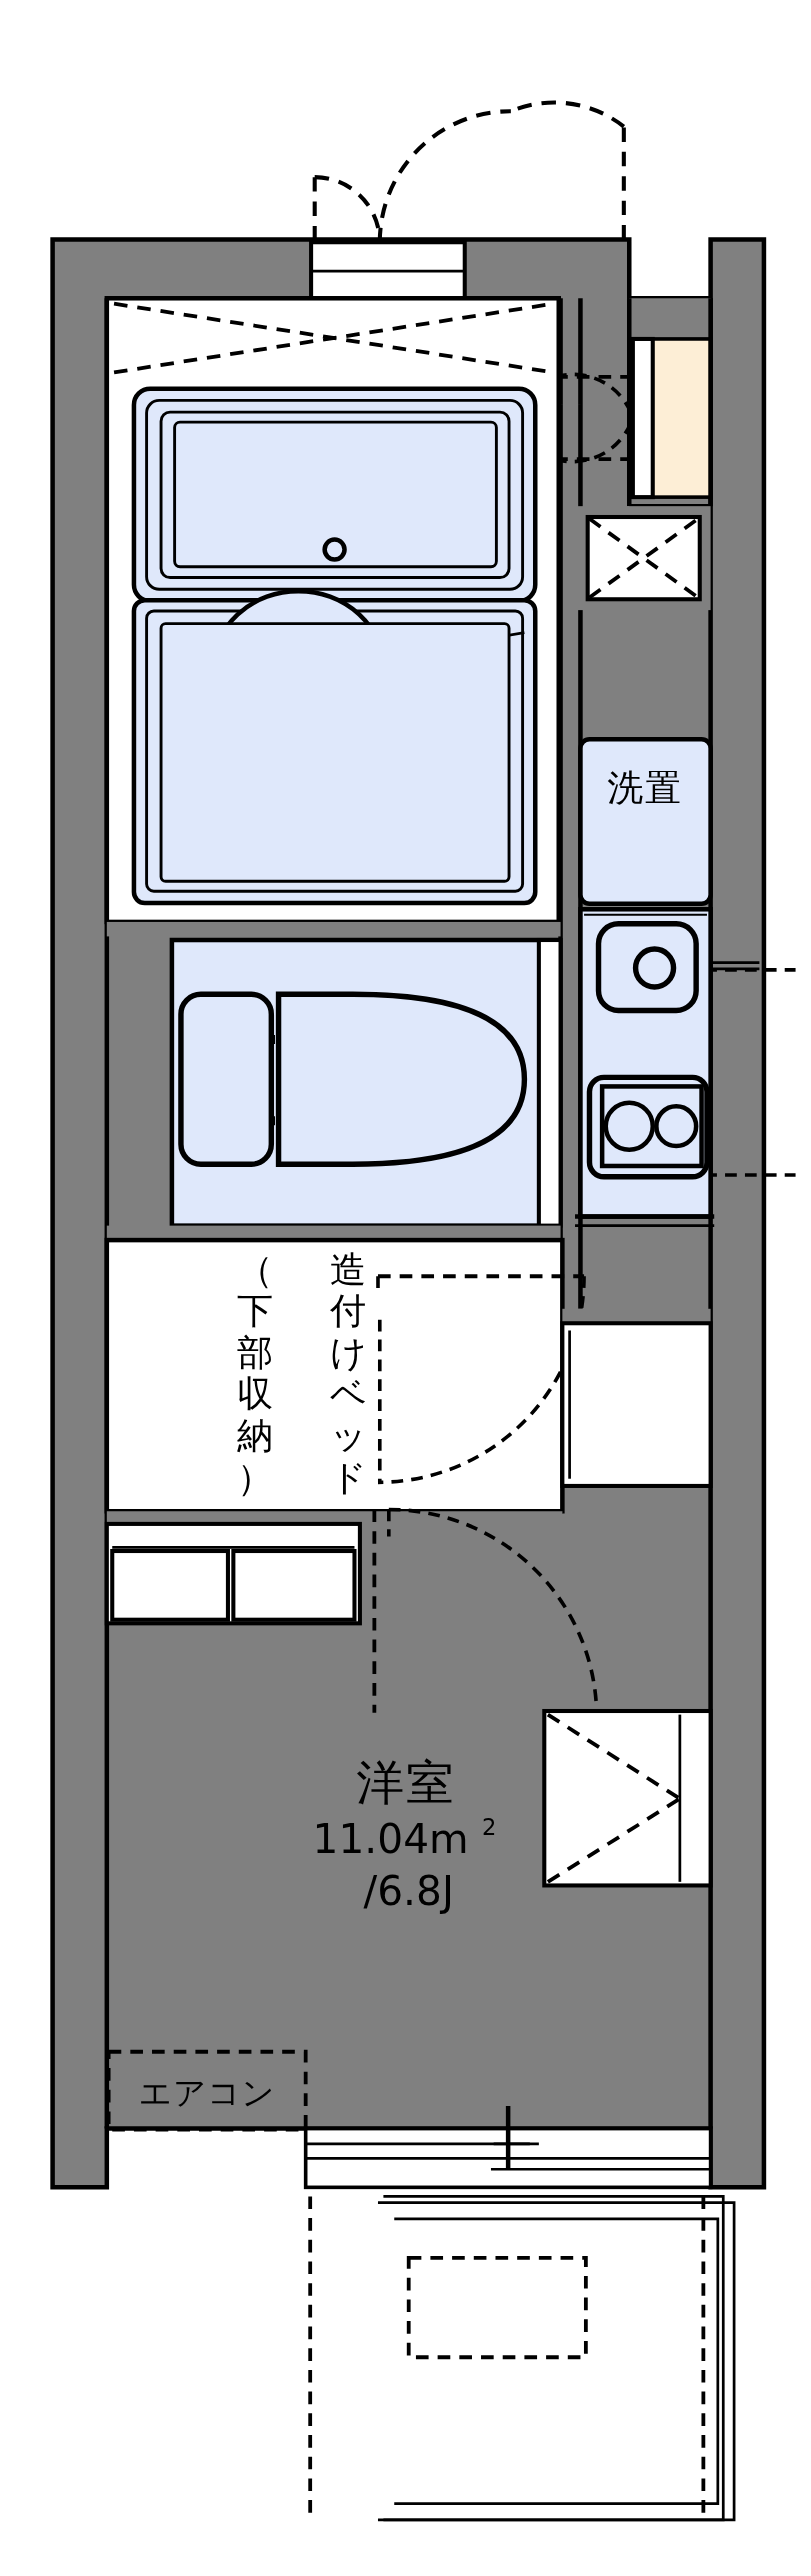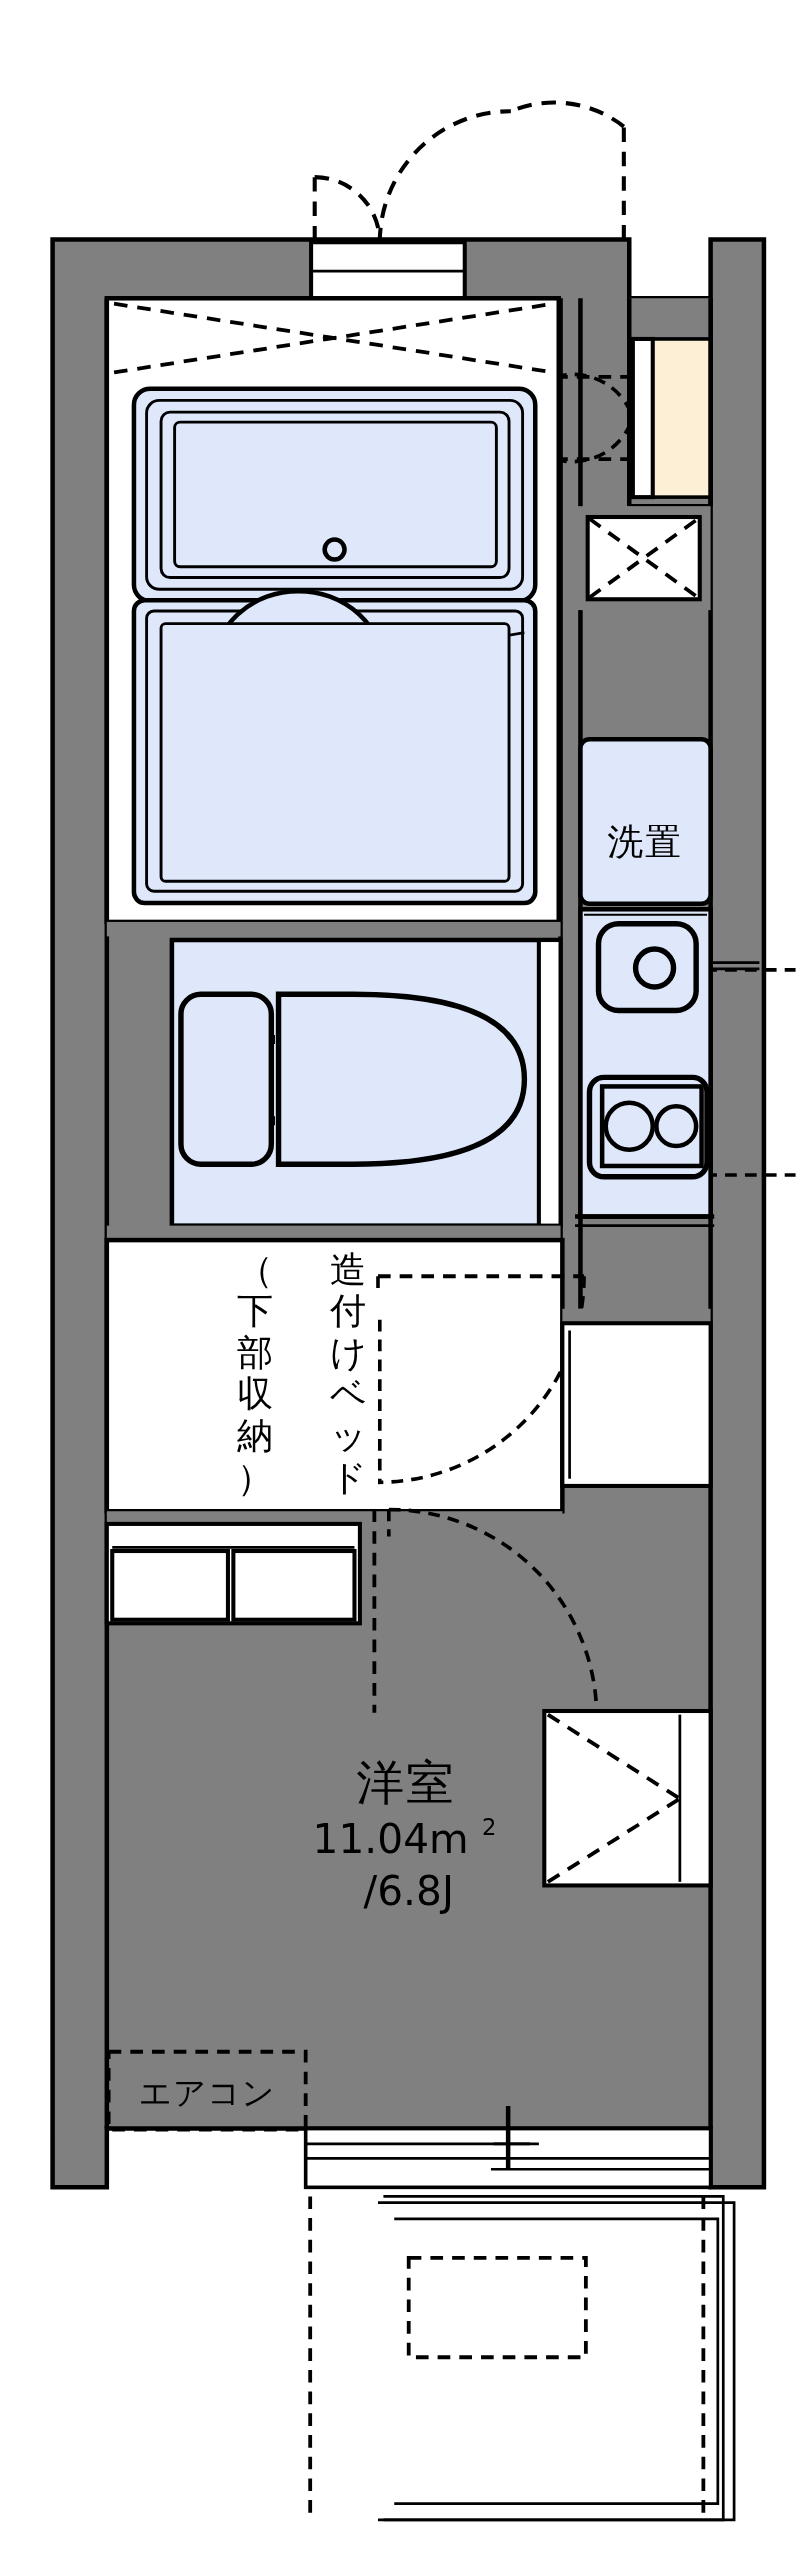--- a/index.html
+++ b/index.html
@@ -255,18 +255,18 @@
     <rect class="dash-box" x="452" y="2498" width="196" height="110"></rect>
   </g>
 
   <g>
     <path class="thin" d="M 786,1065 L 840,1065"></path>
     <path class="thin" d="M 786,1072 L 840,1072"></path>
   </g>
 
 </svg>
 
-<div style="position:absolute;left:580px;top:818px;width:130px;text-align:center;
+<div style="position:absolute;left:580px;top:764px;width:130px;text-align:center;
             font-family:'DejaVu Sans','Liberation Sans',sans-serif;font-size:36px;
             letter-spacing:1.8px;color:#000;">洗置</div>
 
 </div>
 
 
 </body></html>

